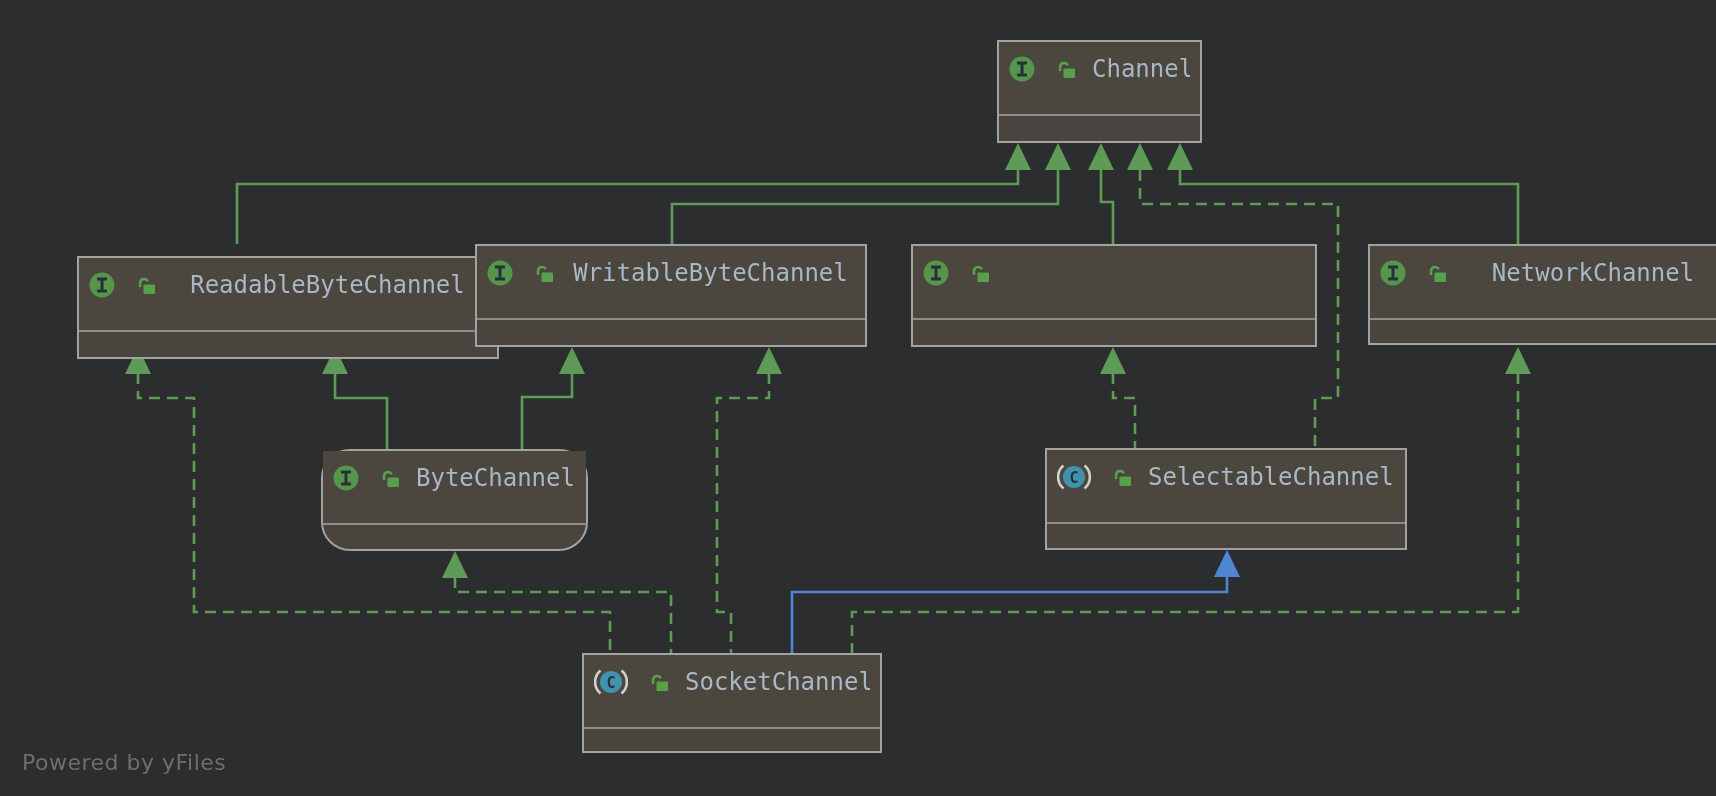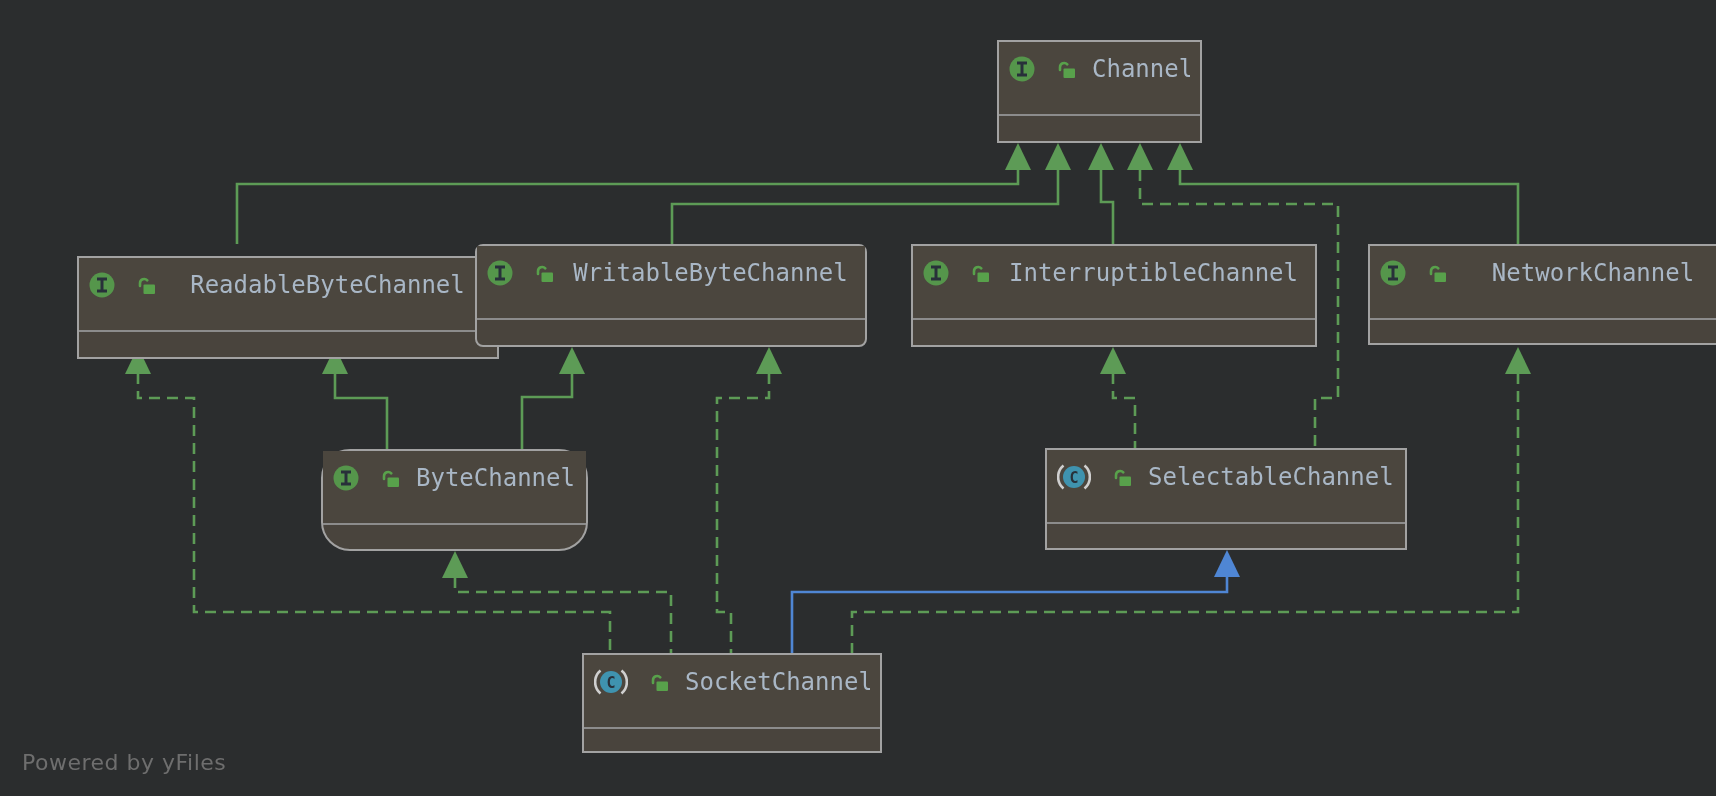--- a/index.html
+++ b/index.html
@@ -124,21 +124,21 @@
           <span class="icon lock">
             <svg width="20" height="19" viewBox="0 0 20 19">
               <path d="M4,10 V7.2 A4.2,4.2 0 0 1 11.3,4.4" fill="none" stroke="var(--lock)" stroke-width="2.6" stroke-linecap="round"></path>
               <rect x="7.5" y="8.5" width="11.5" height="9.5" rx="1" fill="var(--lock)"></rect>
             </svg>
           </span>
           <span class="node-label">ReadableByteChannel</span>
         </div>
         <div class="node-body"></div>
       </div>
-      <div class="node" style="left: 475px; top: 244px; width: 392px; height: 103px; border-radius: 8px;">
+      <div class="node" style="left: 475px; top: 244px; width: 392px; height: 103px;">
         <div class="node-header">
           <span class="icon kind">
             <svg width="26" height="26" viewBox="0 0 26 26">
               <circle cx="13" cy="13" r="12.5" fill="var(--icon-if)"></circle>
               <rect x="8" y="5.5" width="10" height="3" fill="var(--glyph)"></rect>
               <rect x="8" y="17.5" width="10" height="3" fill="var(--glyph)"></rect>
               <rect x="11.5" y="7" width="3" height="12" fill="var(--glyph)"></rect>
             </svg>
           </span>
           <span class="icon lock">
@@ -160,21 +160,20 @@
               <rect x="8" y="17.5" width="10" height="3" fill="var(--glyph)"></rect>
               <rect x="11.5" y="7" width="3" height="12" fill="var(--glyph)"></rect>
             </svg>
           </span>
           <span class="icon lock">
             <svg width="20" height="19" viewBox="0 0 20 19">
               <path d="M4,10 V7.2 A4.2,4.2 0 0 1 11.3,4.4" fill="none" stroke="var(--lock)" stroke-width="2.6" stroke-linecap="round"></path>
               <rect x="7.5" y="8.5" width="11.5" height="9.5" rx="1" fill="var(--lock)"></rect>
             </svg>
           </span>
-          <span class="node-label">InterruptibleChannel</span>
         </div>
         <div class="node-body"></div>
       </div>
       <div class="node" style="left: 1368px; top: 244px; width: 371px; height: 101px;">
         <div class="node-header">
           <span class="icon kind">
             <svg width="26" height="26" viewBox="0 0 26 26">
               <circle cx="13" cy="13" r="12.5" fill="var(--icon-if)"></circle>
               <rect x="8" y="5.5" width="10" height="3" fill="var(--glyph)"></rect>
               <rect x="8" y="17.5" width="10" height="3" fill="var(--glyph)"></rect>

